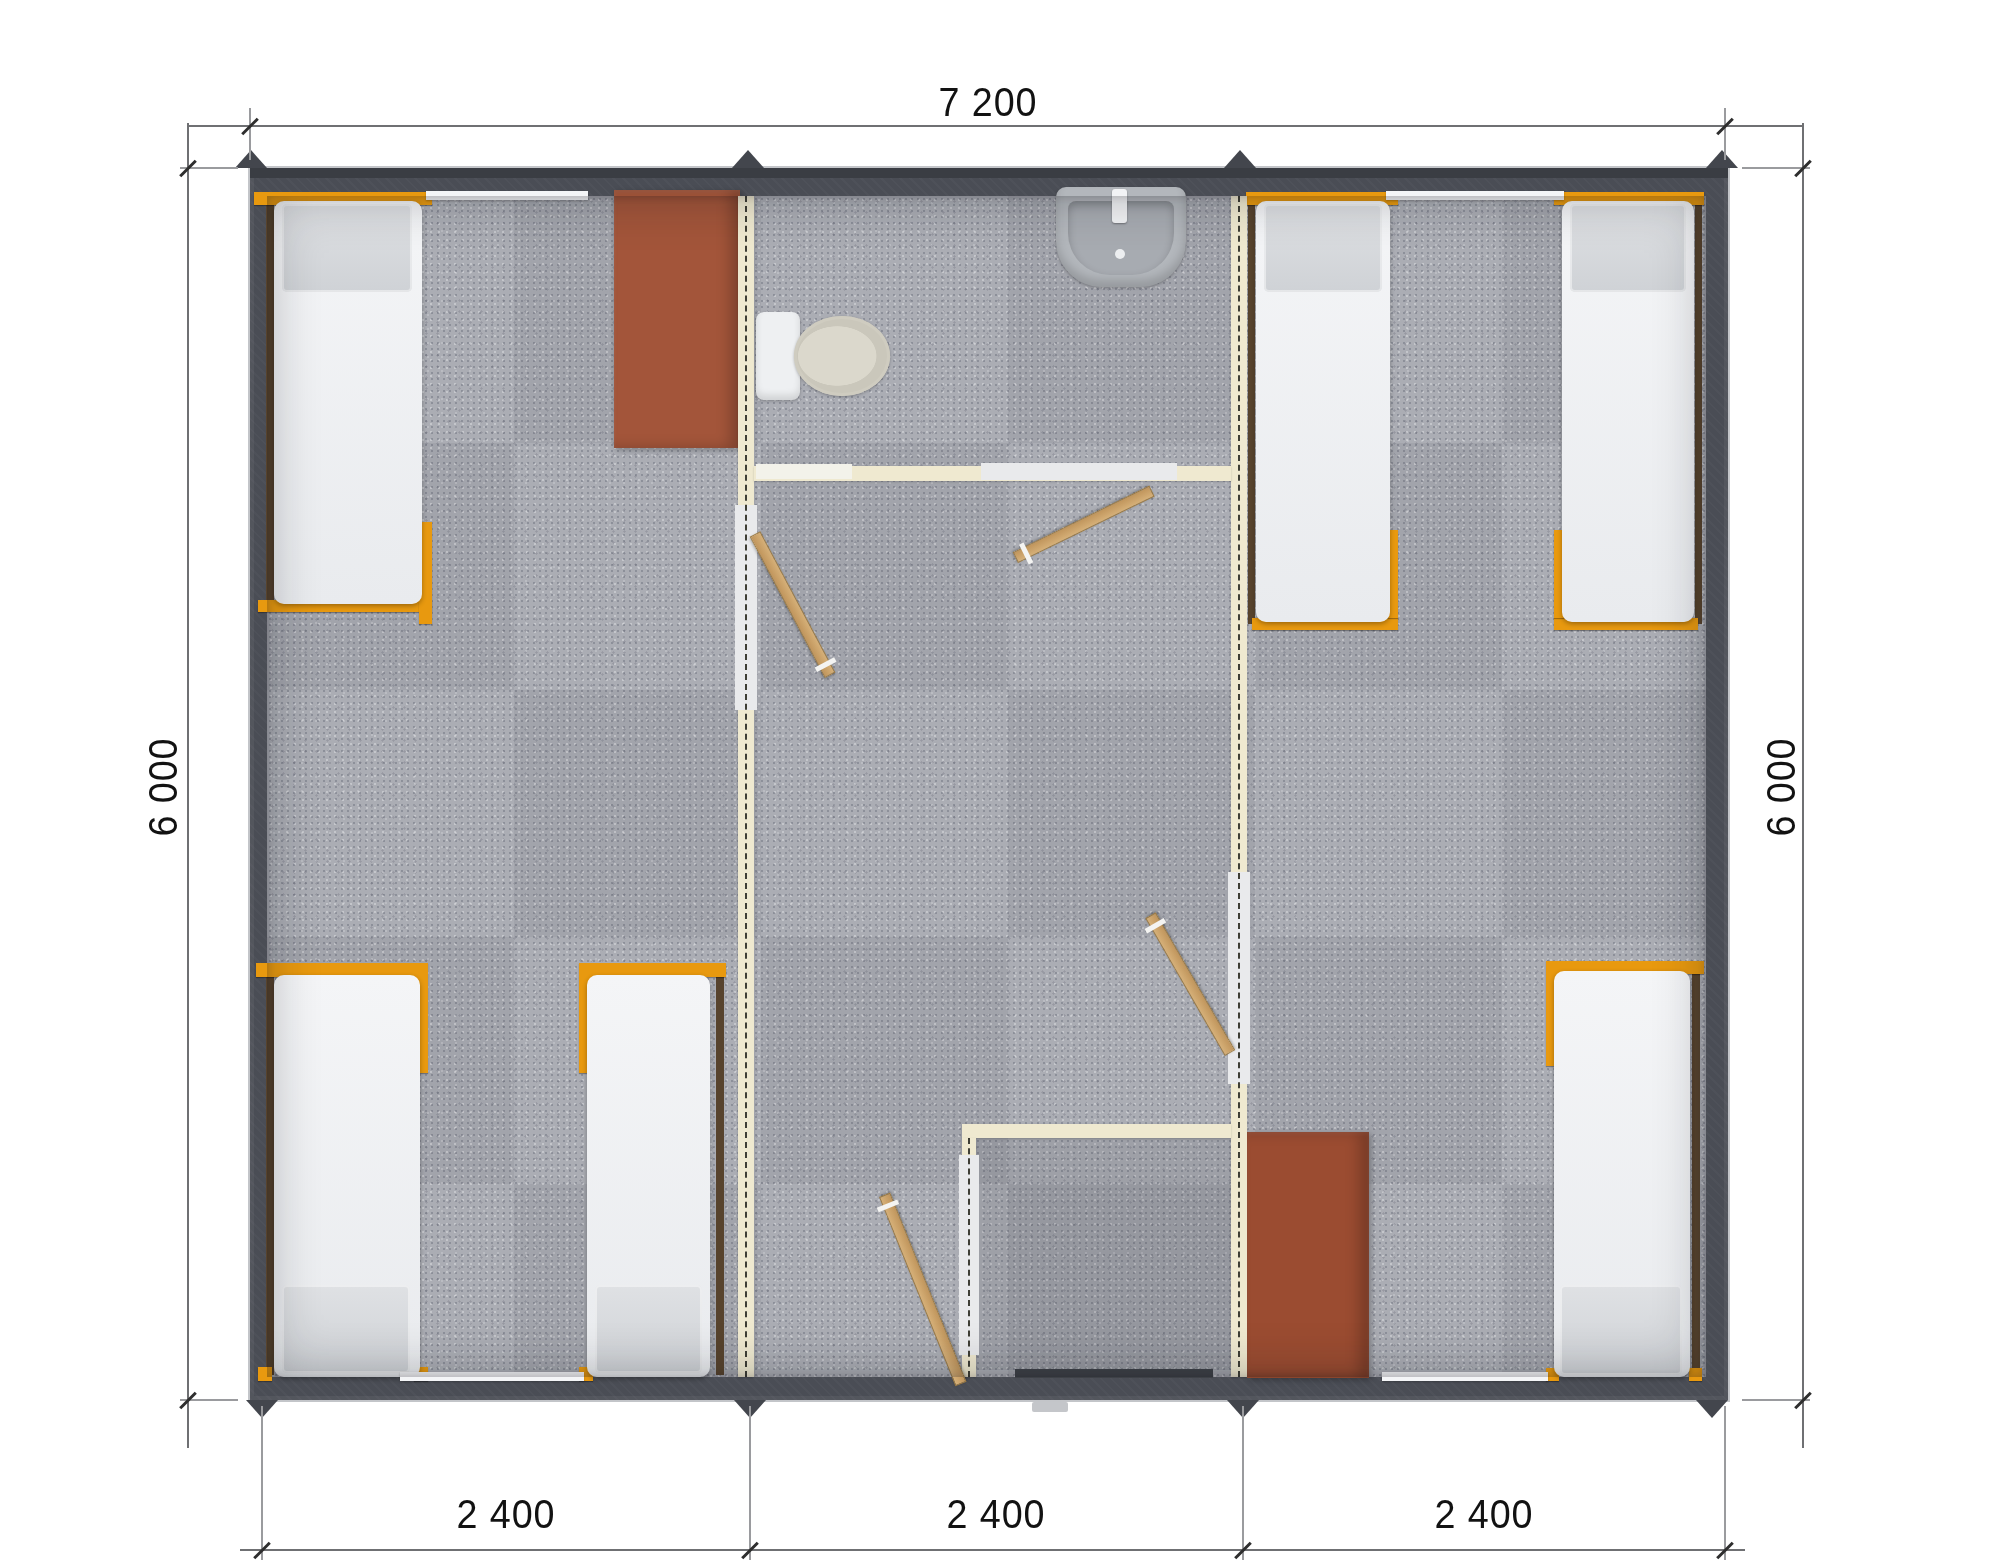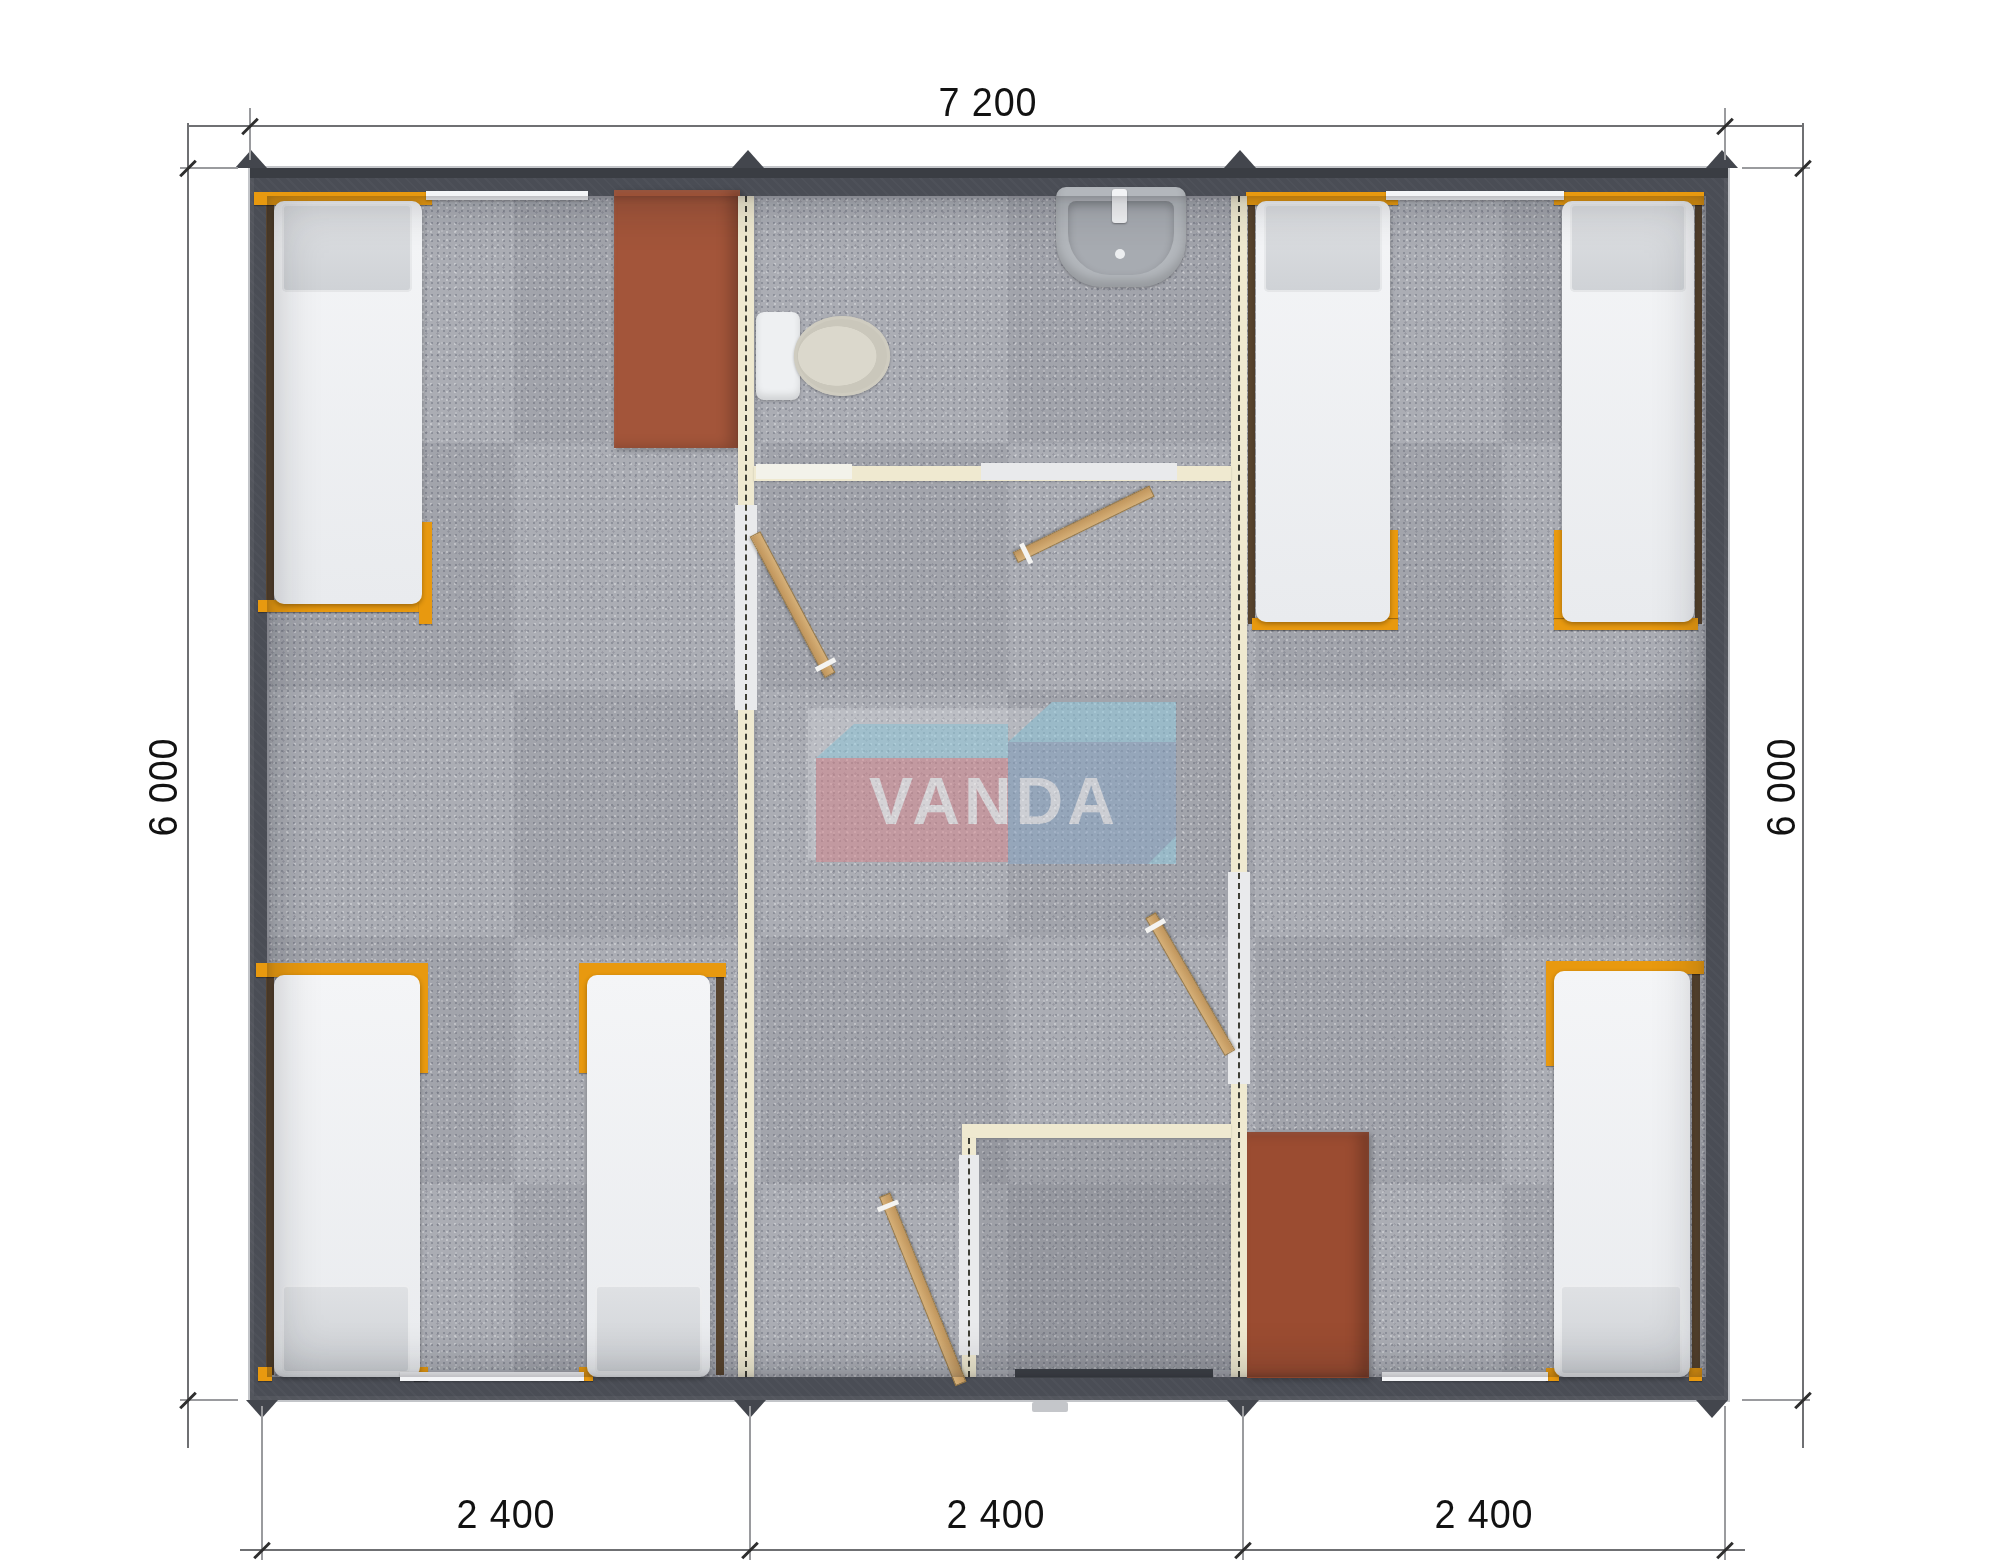--- a/index.html
+++ b/index.html
@@ -195,31 +195,20 @@
   <div id="toilet-tank"></div>
   <div id="toilet-hinge"></div>
   <div id="toilet-bowl"></div>
   <div id="sink-body"></div>
   <div id="sink-bowl"></div>
   <div id="sink-faucet"></div>
   <div id="sink-drain"></div>
 
   <div id="floor-shadow"></div>
 
-  <div id="watermark">
-    <svg width="380" height="185" viewBox="0 0 380 185">
-      <rect x="6" y="14" width="368" height="152" fill="#e7e9ec" opacity="0.55"></rect>
-      <polygon points="14,64 52,30 206,30 206,64" fill="#97d1e3"></polygon>
-      <rect x="14" y="64" width="192" height="104" fill="#d8878e"></rect>
-      <polygon points="206,48 250,8 374,8 374,48" fill="#93cfe3"></polygon>
-      <rect x="206" y="48" width="168" height="122" fill="#8ba8c8"></rect>
-      <polygon points="374,170 346,170 374,142" fill="#93cfe3"></polygon>
-      <text x="192" y="130" text-anchor="middle" font-family="Liberation Sans, sans-serif" font-size="66" font-weight="bold" letter-spacing="4" fill="#ffffff" fill-opacity="0.92">VANDA</text>
-    </svg>
-  </div>
 
   <div class="dl" style="left:188px;top:125px;width:1615px;height:2px;"></div>
   <div class="dl" style="left:240px;top:1549px;width:1505px;height:2px;"></div>
   <div class="dl" style="left:187px;top:123px;width:2px;height:1325px;"></div>
   <div class="dl" style="left:1802px;top:123px;width:2px;height:1325px;"></div>
 
   <div class="ext" style="left:249px;top:108px;width:2px;height:52px;"></div>
   <div class="ext" style="left:1724px;top:108px;width:2px;height:52px;"></div>
   <div class="ext" style="left:180px;top:167px;width:58px;height:2px;"></div>
   <div class="ext" style="left:180px;top:1399px;width:58px;height:2px;"></div>

